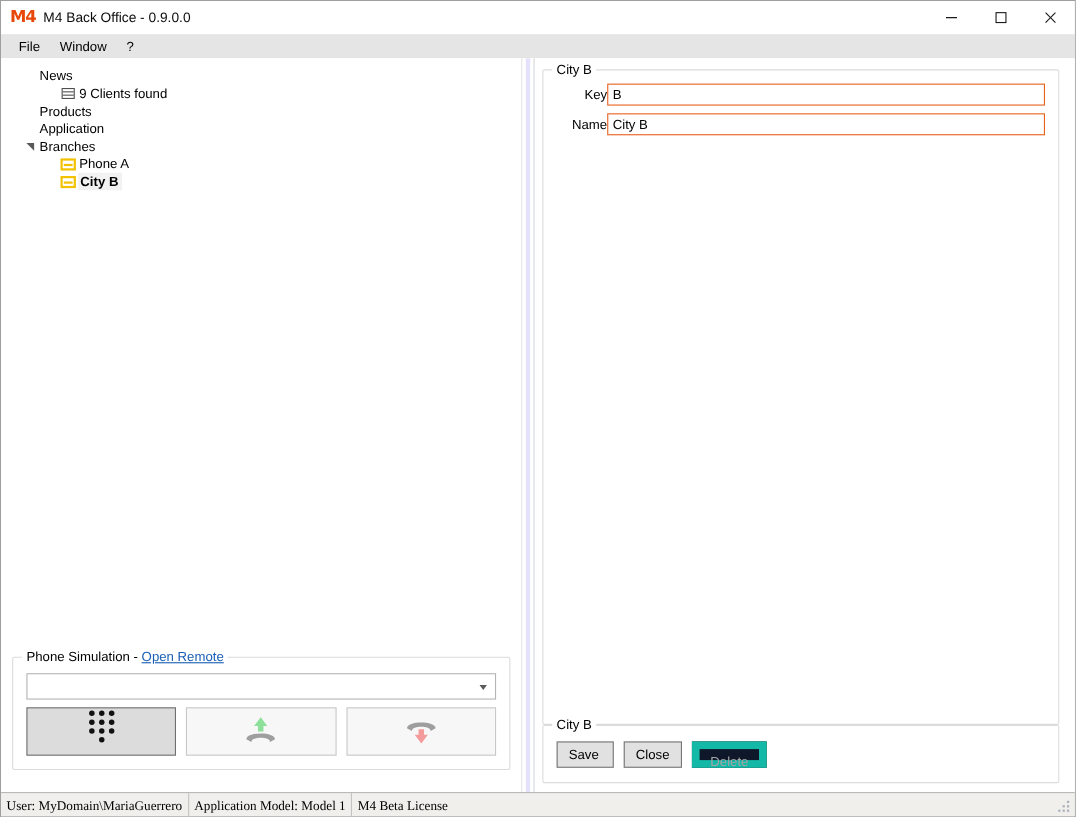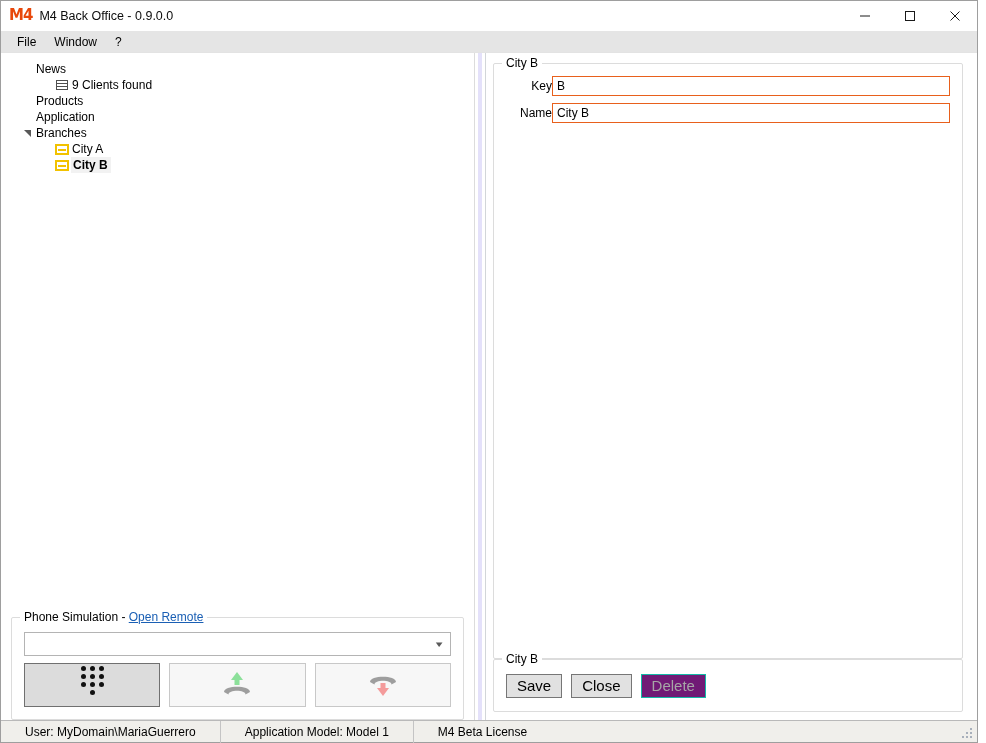--- a/index.html
+++ b/index.html
@@ -208,21 +208,21 @@
     background: #ffffff;
     padding: 0 4px;
     font-size: 12px;
     color: #000;
     line-height: 14px;
   }
 
   
   .phone-wrap {
     flex: 0 0 auto;
-    padding: 6px 10px 0 10px;
+    padding: 6px 10px 20px 10px;
   }
   .phone-box { padding: 14px 12px 12px 12px; }
   .phone-title-link {
     color: #1a5fb4;
     text-decoration: underline;
   }
   .phone-combo {
     height: 24px;
     border: 1px solid #b4b4b4;
     background: #ffffff;
@@ -316,49 +316,50 @@
     padding: 14px 12px 13px 12px;
   }
   .btn-row { display: flex; gap: 9px; }
   .btn {
     min-width: 52px;
     height: 24px;
     padding: 0 10px;
     border: 1px solid #767676;
     background: #e1e1e1;
     font-family: "Liberation Sans", sans-serif;
-    font-size: 15px;
+    font-size: 12px;
     color: #000;
     line-height: 22px;
     text-align: left;
   }
   .btn.disabled {
-    border: 1px solid #14b8a6;
-    background: #701a75;
+    border: 7px solid #14b8a6;
+    background: #0f172a;
     color: #a6a6a6;
   }
 
   
   .statusbar {
     flex: 0 0 22px;
     height: 22px;
     background: #f0efeb;
     border-top: 1px solid #b9b9b9;
     display: flex;
     align-items: center;
     position: relative;
     font-size: 12px;
   }
   .status-cell {
-    padding: 0 24px;
+    padding: 0 5px;
     height: 22px;
     line-height: 22px;
     border-right: 1px solid #c4c4c4;
     white-space: nowrap;
     color: #000;
+    font-family: Liberation Serif, serif;
   }
   .status-cell.last { border-right: none; }
   .grip {
     position: absolute;
     right: 3px; bottom: 2px;
     width: 14px; height: 14px;
   }
 </style>
 </head>
 <body>
@@ -430,21 +431,21 @@
               </svg>
             </span>
             <span class="tw-icon" style="flex: 0 0 0px; width: 0px;"></span>
             <span class="tree-label">Branches</span>
           </div>
           <div class="tree-row depth2">
             <span class="expander"></span>
             <span class="tw-icon">
               <span class="branch-icon"></span>
             </span>
-            <span class="tree-label">City A</span>
+            <span class="tree-label">Phone A</span>
           </div>
           <div class="tree-row depth2">
             <span class="expander"></span>
             <span class="tw-icon">
               <span class="branch-icon"></span>
             </span>
             <span class="tree-label sel">City B</span>
           </div>
         </div>
 

